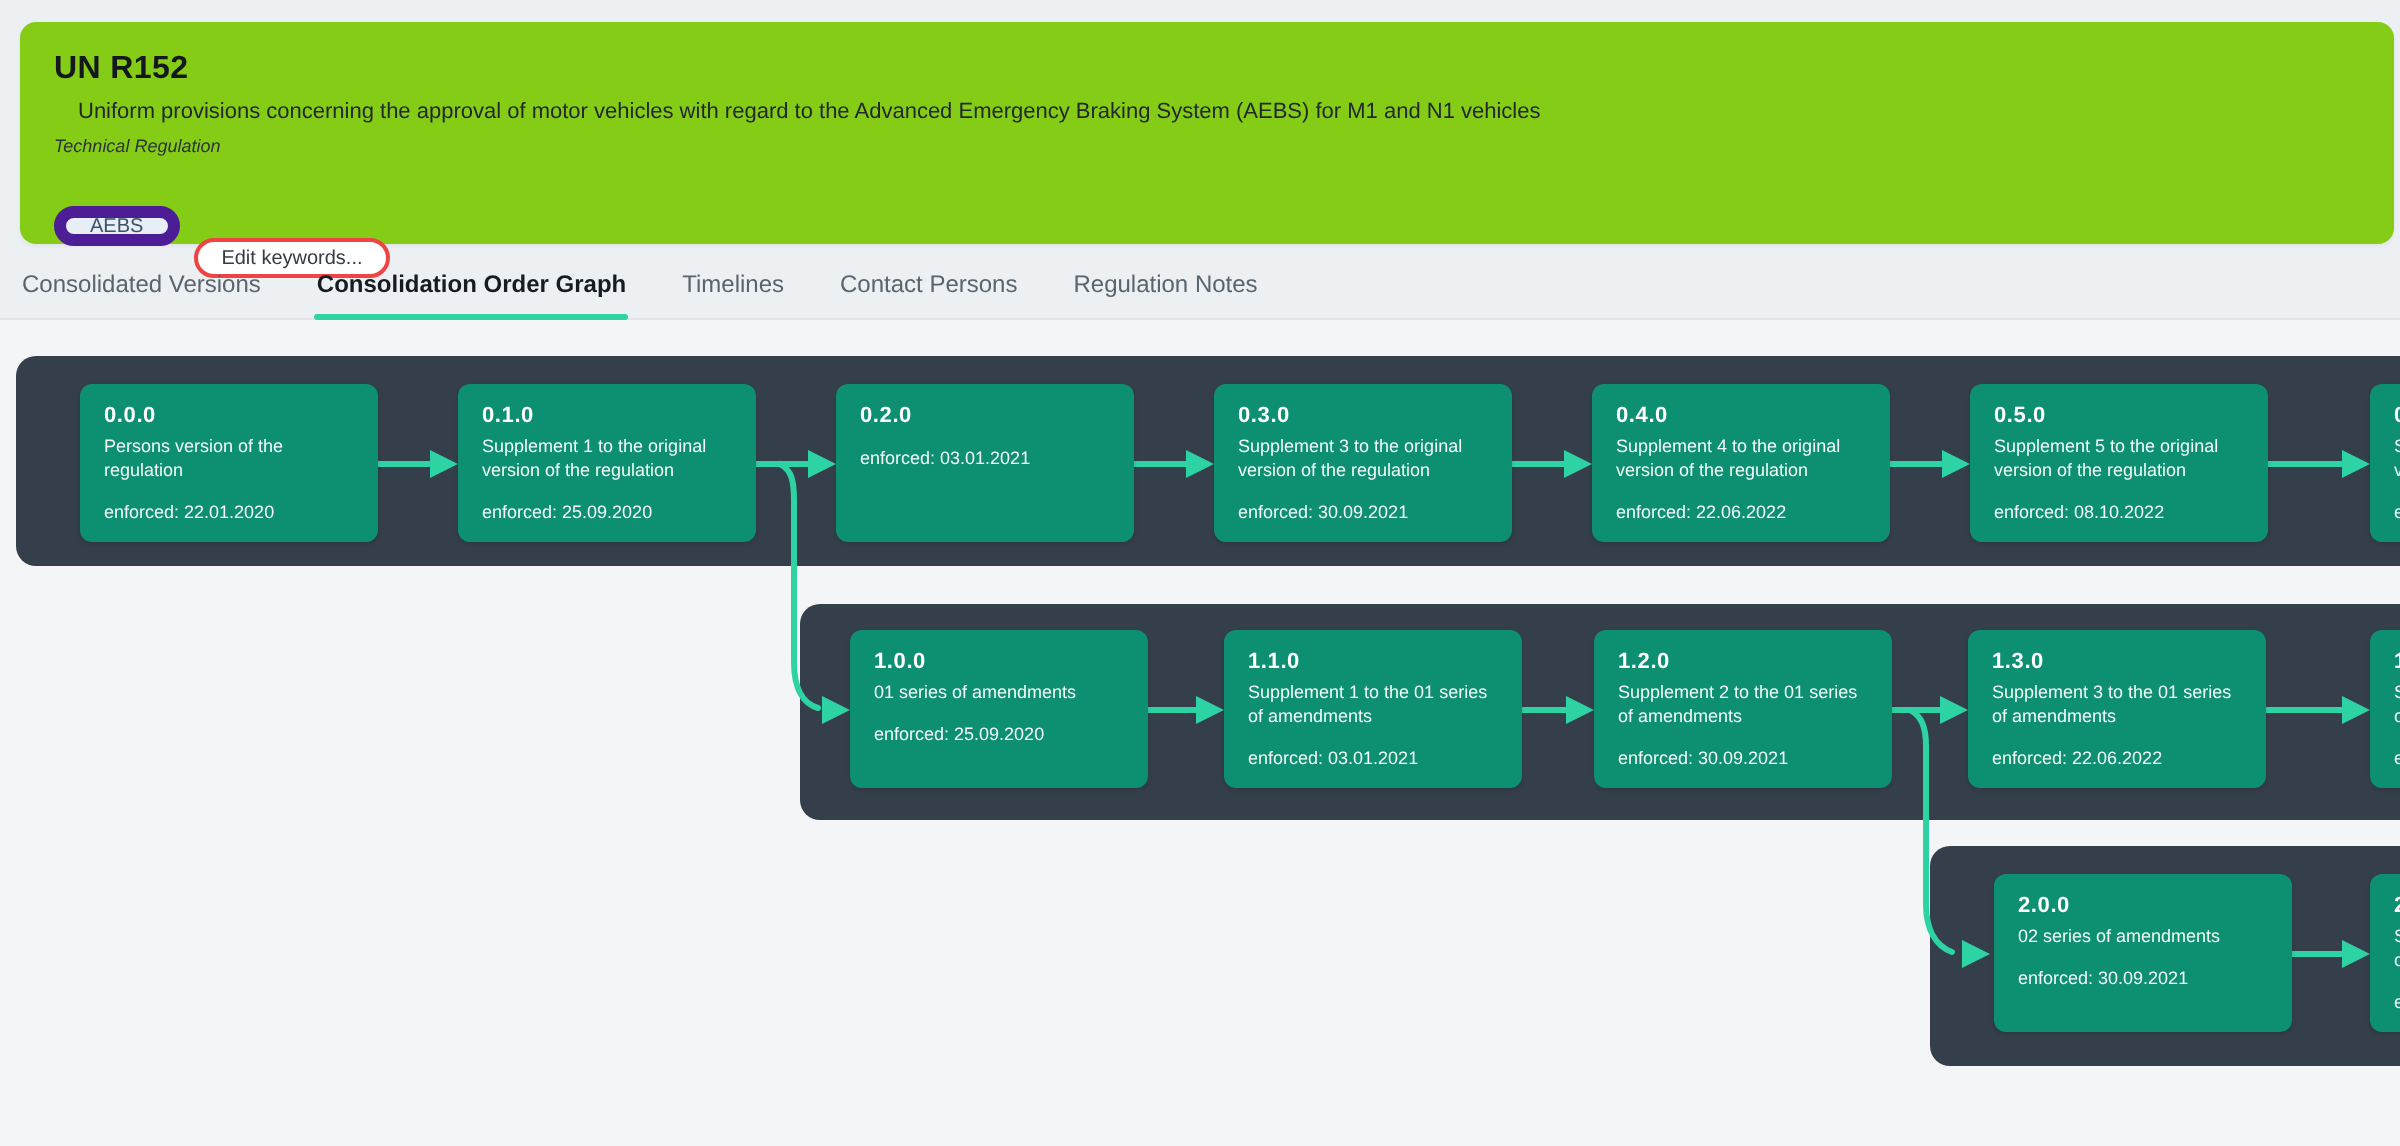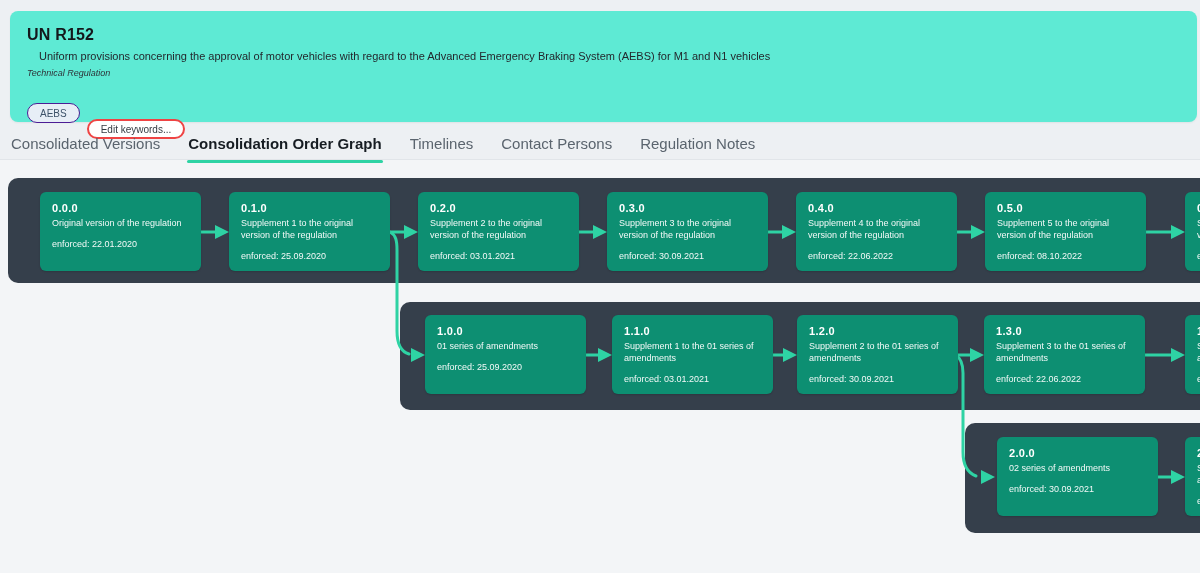--- a/index.html
+++ b/index.html
@@ -4,45 +4,45 @@
 <style>
   * { margin:0; padding:0; box-sizing:border-box; }
   html,body { width:1200px; height:573px; overflow:hidden; }
   body { font-family:"Liberation Sans","DejaVu Sans",sans-serif; background:#f3f5f7; position:relative; }
 
   .topband { position:absolute; left:0; top:0; width:1200px; height:160px;
              background:#edf0f3; border-bottom:1px solid #e1e5e9; }
 
   
   .card { position:absolute; left:10px; top:11px; right:3px; height:111px;
-          background:#5eead4; border-radius:8px; box-shadow:0 1px 2px rgba(20,30,40,.06);
+          background:#84cc16; border-radius:8px; box-shadow:0 1px 2px rgba(20,30,40,.06);
           padding:15px 20px 0 17px; }
   .card h1 { font-size:16px; font-weight:700; color:#14181c; letter-spacing:.2px; }
   .subtitle { font-size:11px; color:#23282d; margin-top:6px;margin-left:12px; }
   .typelab { font-size:9px; font-style:italic; color:#2e343a; margin-top:6px; }
   .pills { margin-top:9px; display:flex; gap:7px; align-items:center; }
   .pill { height:20px; display:inline-flex; align-items:center; padding:0 12px;
           border-radius:10px; font-size:10px; cursor:pointer; }
-  .pill.tag { background:var(--tag-bg); color:#3d5269; border:1px solid #4c1d95; }
+  .pill.tag { background:var(--tag-bg); color:#3d5269; border:6px solid #4c1d95; }
   .pill.edit { background:#fff; color:#343b43; border:2px solid #ef4444;margin-top:32px; }
 
   
   .tabs { position:absolute; left:10px; top:129px; display:flex; gap:26px; }
-  .tab { position:relative; font-size:15px; color:#5a646e; padding:6px 1px 14px;
+  .tab { position:relative; font-size:12px; color:#5a646e; padding:6px 1px 14px;
          cursor:pointer; white-space:nowrap; }
   .tab.active { color:#161c22; font-weight:700; }
   .tab.active::after { content:""; position:absolute; left:0; right:0; bottom:3px;
          height:3px; border-radius:2px; background:var(--accent); }
 
   
   .graph { position:absolute; left:0; top:160px; width:1200px; height:413px; }
   .row-box { position:absolute; background:var(--container); border-radius:10px; }
   #edges { position:absolute; left:0; top:0; width:1200px; height:413px;
            pointer-events:none; z-index:2; }
-  .node { position:absolute; width:161px; height:79px; background:var(--node-green);
+  .node { position:absolute; width:149px; height:79px; background:var(--node-green);
           border-radius:6px; padding:10px 12px 0; color:#fff; z-index:3;
           overflow:hidden; cursor:pointer; box-shadow:0 1px 2px rgba(0,0,0,.15); }
   .nv { font-size:11px; font-weight:700; letter-spacing:.3px; }
   .nd { font-size:9px; line-height:1.35; margin-top:3px; color:rgba(255,255,255,.95); }
   .ne { font-size:9px; margin-top:10px; color:rgba(255,255,255,.95); }
 </style>
 </head>
 <body>
 
 <div class="topband"></div>
@@ -90,31 +90,30 @@
       <line x1="1146" y1="317" x2="1173" y2="317" stroke="#2ed3a4" stroke-width="3" stroke-linecap="round"></line>
       <polygon points="1171,310 1185,317 1171,324" fill="#2ed3a4"></polygon>
       <path d="M390 72 C396 75 397 81 397 90 L397 171 C397 185 402 192 409 194" fill="none" stroke="#2ed3a4" stroke-width="3" stroke-linecap="round"></path>
       <polygon points="411,188 425,195 411,202" fill="#2ed3a4"></polygon>
       <path d="M955 195 C961 198 963 204 963 213 L963 292 C963 305 968 313 976 316" fill="none" stroke="#2ed3a4" stroke-width="3" stroke-linecap="round"></path>
       <polygon points="981,310 995,317 981,324" fill="#2ed3a4"></polygon>
     </svg>
 <div class="row-box" style="left: 8px; top: 18px; width: 1204px; height: 105px;"></div>
     <div class="node" style="left: 40px; top: 32px;">
       <div class="nv">0.0.0</div>
-      <div class="nd">Original version of the regulation</div>
+      <div class="nd">Persons version of the regulation</div>
       <div class="ne">enforced: 22.01.2020</div>
     </div>
     <div class="node" style="left: 229px; top: 32px;">
       <div class="nv">0.1.0</div>
       <div class="nd">Supplement 1 to the original version of the regulation</div>
       <div class="ne">enforced: 25.09.2020</div>
     </div>
     <div class="node" style="left: 418px; top: 32px;">
       <div class="nv">0.2.0</div>
-      <div class="nd">Supplement 2 to the original version of the regulation</div>
       <div class="ne">enforced: 03.01.2021</div>
     </div>
     <div class="node" style="left: 607px; top: 32px;">
       <div class="nv">0.3.0</div>
       <div class="nd">Supplement 3 to the original version of the regulation</div>
       <div class="ne">enforced: 30.09.2021</div>
     </div>
     <div class="node" style="left: 796px; top: 32px;">
       <div class="nv">0.4.0</div>
       <div class="nd">Supplement 4 to the original version of the regulation</div>

